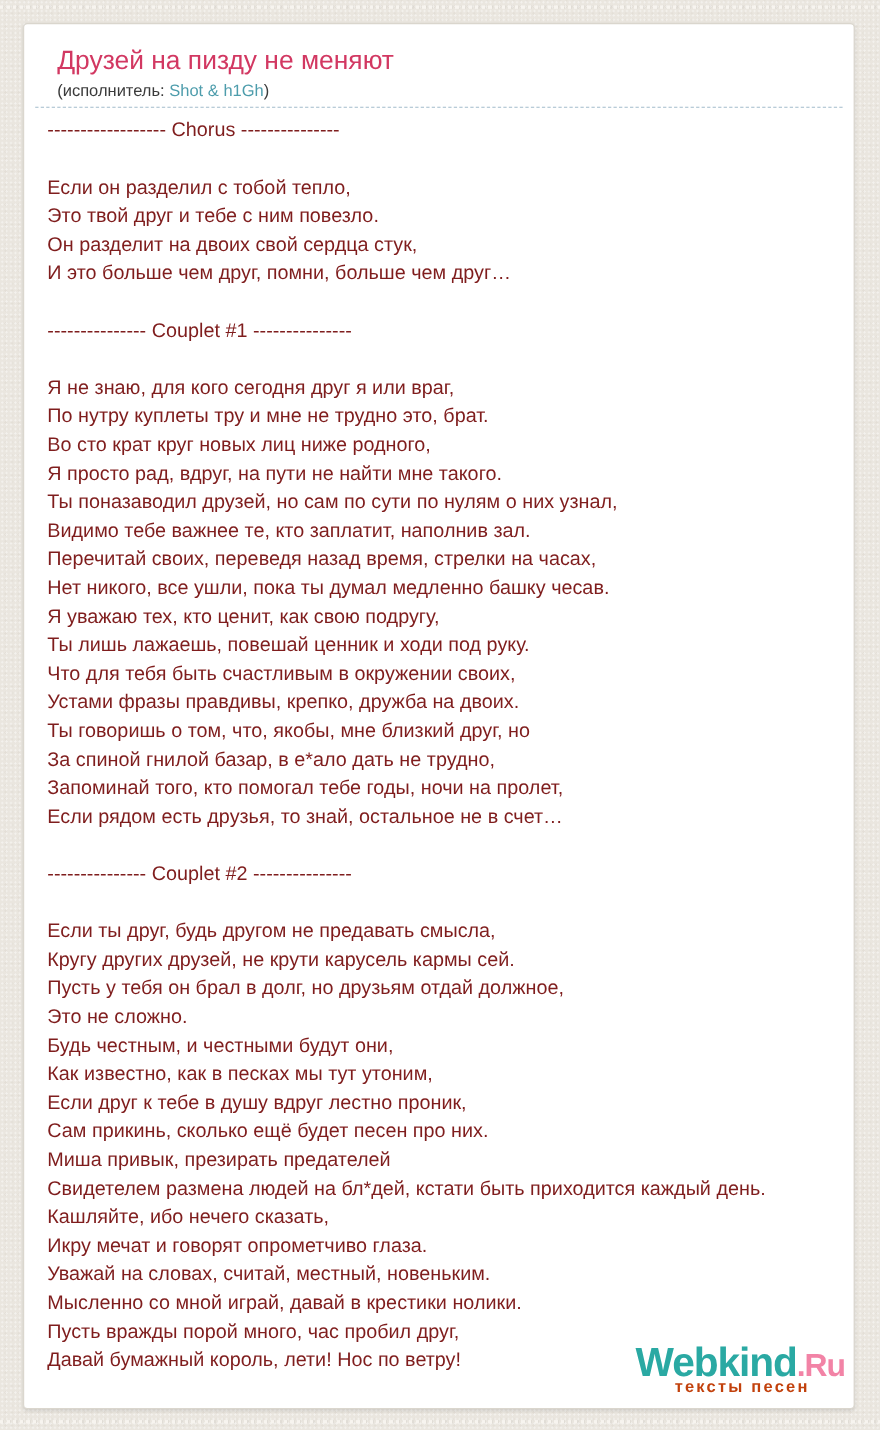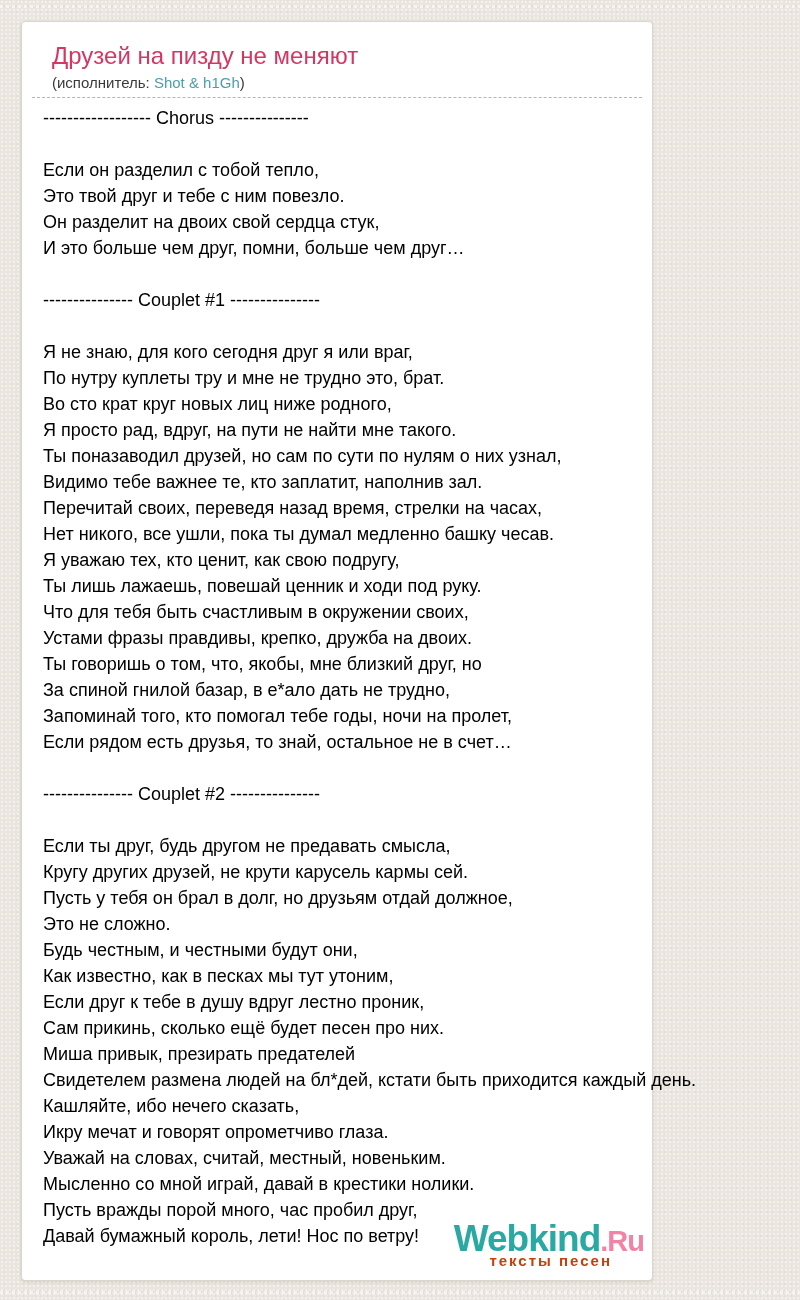--- a/index.html
+++ b/index.html
@@ -13,21 +13,21 @@
     background-position:0 0,2px 3px;
     font-family:"Liberation Sans", sans-serif;
   }
   .stitch{
     position:absolute;left:0;width:800px;height:3px;
     background-image:repeating-linear-gradient(90deg,#f7f4ef 0 3px,rgba(0,0,0,0.04) 3px 4px,transparent 4px 6px);
   }
   .stitch.top{top:5px;}
   .stitch.bottom{top:1291px;}
   .card{
-    position:absolute;left:21px;top:21px;width:632px;height:1260px;
+    position:absolute;left:21px;top:21px;width:756px;height:1260px;
     background:#ffffff;border:1px solid #dad6cd;border-radius:4px;
     box-shadow:0 1px 3px rgba(0,0,0,0.12);
     box-sizing:border-box;
   }
   .header{
     padding:20px 10px 4px 20px;
     border-bottom:1px dashed #a3bccb;
     margin:0 10px;
   }
   .song-title{
@@ -38,21 +38,21 @@
   .artist-line{
     margin-top:3px;
     font-size:15px;line-height:20px;color:#3a3a3a;
   }
   .artist-link{
     color:#4e9dac;text-decoration:none;cursor:pointer;
   }
   .lyrics{
     margin-top:7px;
     padding:0 18px 0 21px;
-    font-size:18px;line-height:26px;color:#000000;
+    font-size:18px;line-height:26px;color:#7f1d1d;
     white-space:pre;
   }
   .lyrics div{min-height:26px;}
   .logo{
     position:absolute;right:8px;bottom:12px;
     text-align:right;cursor:pointer;line-height:1;
   }
   .logo-main{
     font-size:37px;font-weight:bold;color:#2aa9a3;letter-spacing:-1px;
   }

